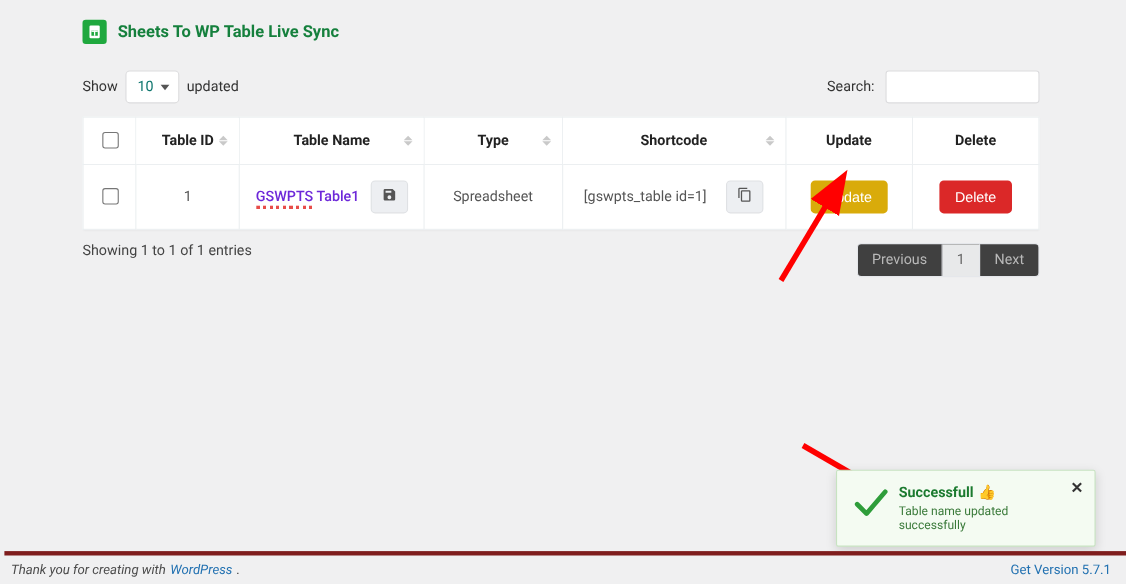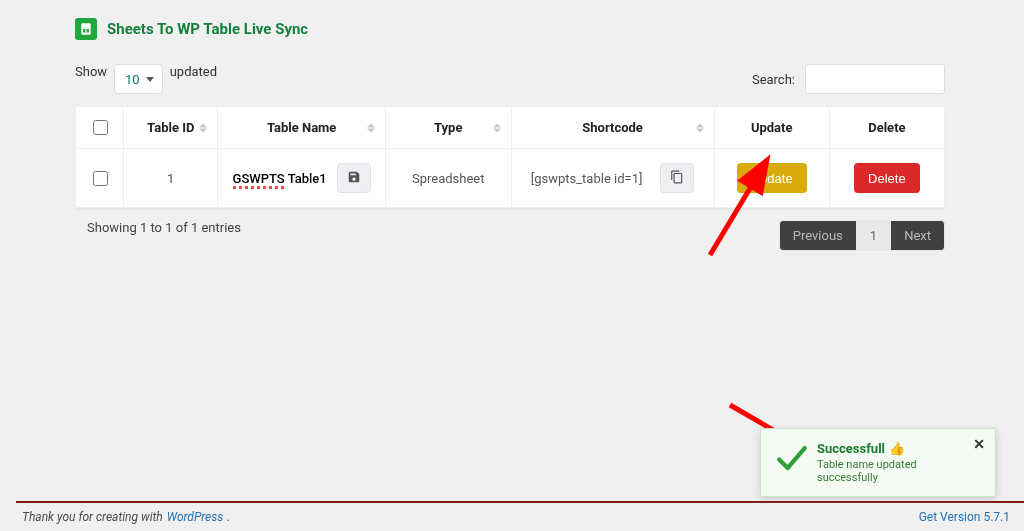--- a/index.html
+++ b/index.html
@@ -38,21 +38,21 @@
     font-size:15px; font-weight:700; margin:0; color:#15803d;
   }
   .controls-row {
     display:flex;
     align-items:center;
     justify-content:space-between;
     margin-bottom:12px;
     font-size:13px;
     color:#333;
   }
-  .show-entries { display:flex; gap:7px; }
+  .show-entries { display:flex; align-items:center; gap:7px; }
   .show-entries .select {
     background:#fff;
     border:1px solid #dcdcde;
     border-radius:4px;
     height:30px;
     padding:0 8px 0 10px;
     display:flex; align-items:center; gap:6px;
     font-size:13px;
     color:#0f766e;
   }
@@ -94,21 +94,21 @@
   .sort-icon .tri-down { border-top:4px solid #c9c9c9; }
   table.data td {
     padding:14px 8px;
     border:1px solid #eceff1;
     text-align:center;
     font-size:13px;
     color:#555;
     vertical-align:middle;
   }
   .name-cell { display:flex; align-items:center; justify-content:center; gap:10px; }
-  .name-text { color:#000000; font-weight:500; position:relative; }
+  .name-text { color:#6d28d9; font-weight:500; position:relative; }
   .name-text::after {
     content:""; position:absolute; left:0; right:42px; bottom:-3px;
     height:3px;
     background: repeating-linear-gradient(90deg, #e53935 0 3px, transparent 3px 6px);
     opacity:.9;
   }
   .icon-btn {
     width:34px; height:30px;
     border:1px solid #dfe1e4;
     background:#edeff2;
@@ -130,45 +130,44 @@
   .btn-yellow { background:#d9ab0a; }
   .btn-red { background:#db2828; }
 
   .footer-row {
     margin-top:12px;
     display:flex;
     justify-content:space-between;
     align-items:flex-start;
     font-size:13px;
     color:#444;
-    margin-left:12px;
   }
   .pager {
     display:flex;
     border:1px solid #e5e7eb;
     border-radius:4px;
     overflow:hidden;
     background:#404040;
   }
   .pager .pg {
     padding:7px 13px;
     border-right:1px solid #e5e7eb;
     color:#b8b8b8;
     font-size:13px;
     cursor:pointer;
   }
   .pager .pg:last-child { border-right:none; }
   .pager .pg.active { background:#e8e9ea; color:#666; }
 
   .thank-bar {
     position:absolute;
-    left:16px; right:0; bottom:0;
+    left:4px; right:0; bottom:0;
     height:30px;
     background:#f0f0f1;
-    border-top:2px solid #7f1d1d;
+    border-top:4px solid #7f1d1d;
     display:flex; align-items:center; justify-content:space-between;
     padding:0 14px 0 6px;
     font-size:12px;
     color:#4b4b4b;
     font-style:italic;
   }
   .thank-bar .left { display:flex; gap:4px; }
   .thank-bar a { color:#2271b1; text-decoration:none; }
 
   .toast {

